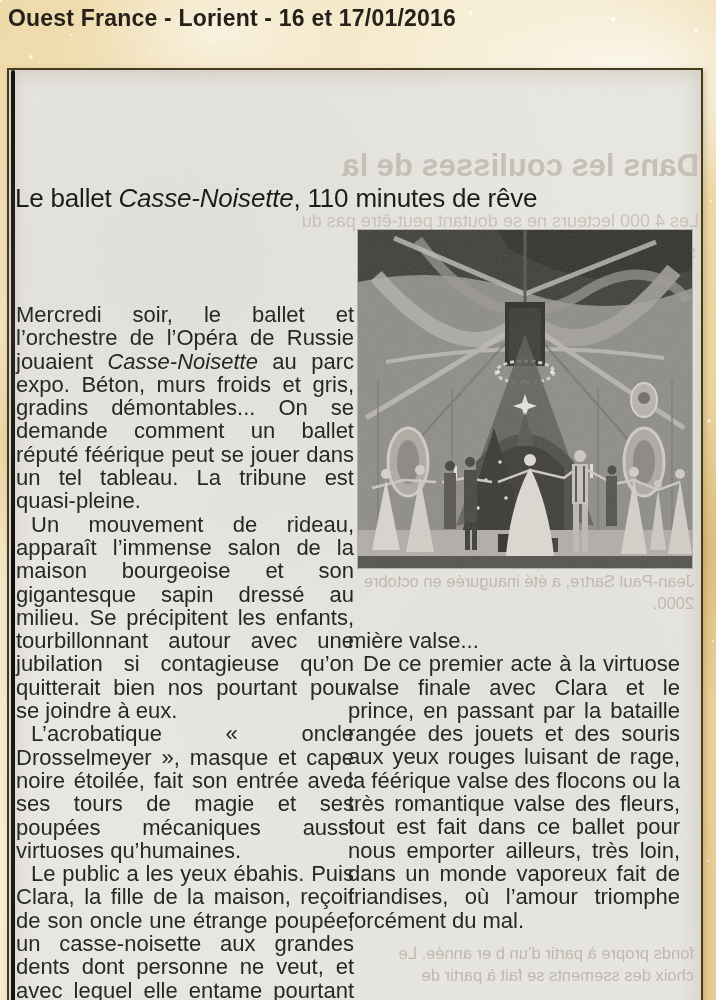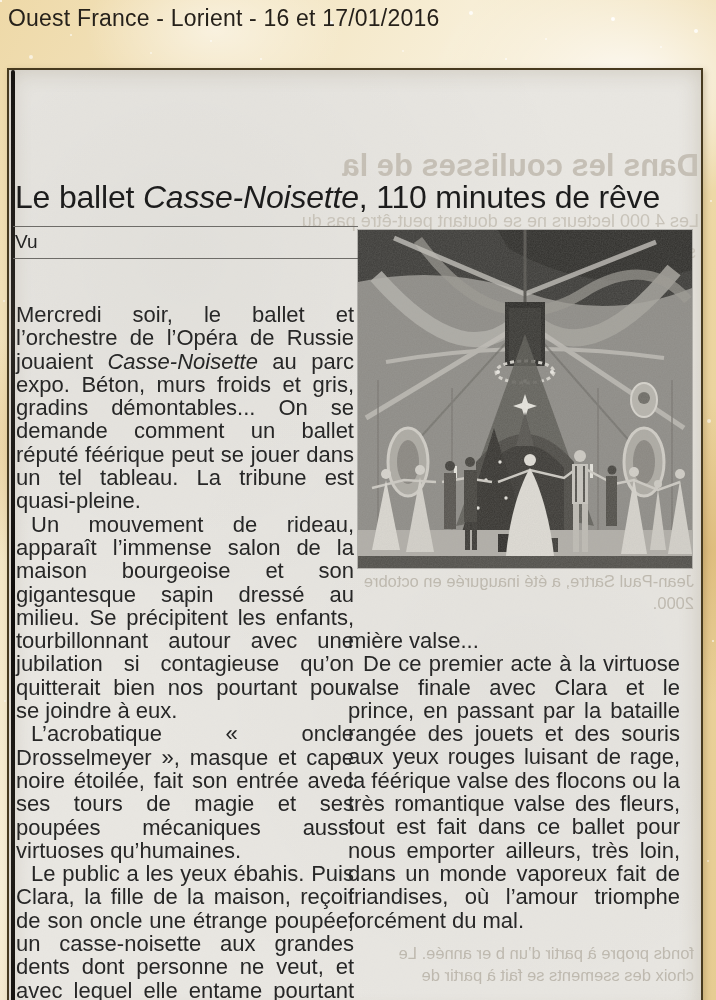--- a/index.html
+++ b/index.html
@@ -23,21 +23,21 @@
       612px 18px 0 1px rgba(255,255,255,.9), 660px 46px 0 0 rgba(255,255,255,.7),
       695px 30px 0 1px rgba(255,255,255,.8), 150px 52px 0 0 rgba(255,255,255,.6),
       260px 58px 0 0 rgba(255,255,255,.7), 70px 34px 0 0 rgba(255,255,255,.7),
       30px 56px 0 1px rgba(255,255,255,.6), 505px 58px 0 0 rgba(255,255,255,.8),
       710px 200px 0 0 rgba(255,255,255,.7), 708px 420px 0 1px rgba(255,255,255,.6),
       712px 640px 0 0 rgba(255,255,255,.7), 707px 860px 0 0 rgba(255,255,255,.6),
       3px 300px 0 0 rgba(255,255,255,.6), 4px 700px 0 0 rgba(255,255,255,.6);
   }
   .masthead{
     position:absolute;left:8px;top:5px;
-    font-size:23px;font-weight:400;color:#26211a;letter-spacing:.2px;
+    font-size:23px;font-weight:700;color:#26211a;letter-spacing:.2px;
   }
   .paper{
     position:absolute;left:7px;top:68px;width:692px;height:946px;
     background:
       radial-gradient(circle at 25% 20%, rgba(0,0,0,.03), transparent 45%),
       radial-gradient(circle at 75% 65%, rgba(0,0,0,.025), transparent 50%),
       #e9e7e2;
     border:2px solid #473a1f;
     box-shadow:inset 0 0 22px rgba(110,92,55,.22), 2px 2px 6px rgba(90,70,30,.25);
   }
@@ -50,22 +50,22 @@
   .bt{position:absolute;color:#c2bcb2;transform:scaleX(-1);z-index:1;
       filter:blur(.4px);white-space:nowrap;overflow:hidden;}
   .bt-headline{left:60px;top:78px;width:630px;font-size:31px;font-weight:700;color:#c6c0b6;}
   .bt-line1{left:60px;top:141px;width:630px;font-size:18px;color:#c9c4ba;}
   .bt-line2{left:352px;top:172px;width:335px;font-size:18px;color:#ccc7bd;}
   .bt-photocap{left:353px;top:500px;width:332px;font-size:16.5px;line-height:22px;
       color:#bfbab0;white-space:normal;}
   .bt-bottom{left:353px;top:872px;width:332px;font-size:16.5px;line-height:22px;
       color:#bfbab0;white-space:normal;}
   .headline{
-    position:absolute;left:6px;top:88px;width:686px;z-index:2;
-    font-size:32px;color:#1b1b1b;letter-spacing:-.2px;font-weight:400;
+    position:absolute;left:6px;top:96px;width:686px;z-index:2;
+    font-size:26px;color:#1b1b1b;letter-spacing:-.2px;font-weight:400;
   }
   .headline .it{font-style:italic;}
   .kicker-block{position:absolute;left:4px;top:156px;width:345px;z-index:2;}
   .kicker-rule{border:0;border-top:1px solid #6e6c68;margin:0;height:0;}
   .kicker-label{font-size:19px;color:#222;padding:4px 0 5px 2px;}
   .col{position:absolute;z-index:2;font-size:22px;line-height:23.3px;color:#262626;
        text-align:justify;margin-top:32px;}
   .col p{margin:0;}
   .col p + p{text-indent:15px;}
   .col-left{left:7px;top:201px;width:338px;}
@@ -86,25 +86,20 @@
   <div class="gutter-shadow"></div>
 
   <div class="bt bt-headline">Dans les coulisses de la</div>
   <div class="bt bt-line1">Les 4 000 lecteurs ne se doutant peut-être pas du</div>
   <div class="bt bt-line2">ssement comprenant entre</div>
   <div class="bt bt-photocap">Jean-Paul Sartre, a été inaugurée en octobre 2000.</div>
   <div class="bt bt-bottom">fonds propre à partir d’un b er année. Le choix des ssements se fait à partir de</div>
 
   <h1 class="headline"><span>Le ballet </span><span class="it">Casse-Noisette</span><span>, 110 minutes de rêve</span></h1>
 
-  <div class="kicker-block">
-    <hr class="kicker-rule">
-    <div class="kicker-label">Vu</div>
-    <hr class="kicker-rule">
-  </div>
 
   <div class="col col-left">
     <p><span>Mercredi soir, le ballet et l’orchestre de l’Opéra de Russie jouaient </span><span class="it" style="font-style:italic">Casse-Noisette</span><span> au parc expo. Béton, murs froids et gris, gradins démontables... On se demande comment un ballet réputé féérique peut se jouer dans un tel tableau. La tribune est quasi-pleine.</span></p>
     <p>Un mouvement de rideau, apparaît l’immense salon de la maison bourgeoise et son gigantesque sapin dressé au milieu. Se précipitent les enfants, tourbillonnant autour avec une jubilation si contagieuse qu’on quitterait bien nos pourtant pour se joindre à eux.</p>
     <p>L’acrobatique « oncle Drosselmeyer », masque et cape noire étoilée, fait son entrée avec ses tours de magie et ses poupées mécaniques aussi virtuoses qu’humaines.</p>
     <p>Le public a les yeux ébahis. Puis Clara, la fille de la maison, reçoit de son oncle une étrange poupée, un casse-noisette aux grandes dents dont personne ne veut, et avec lequel elle entame pourtant sa pre-</p>
   </div>
 
   <div class="photo">
     <svg width="334" height="338" viewBox="0 0 334 338" xmlns="http://www.w3.org/2000/svg">

